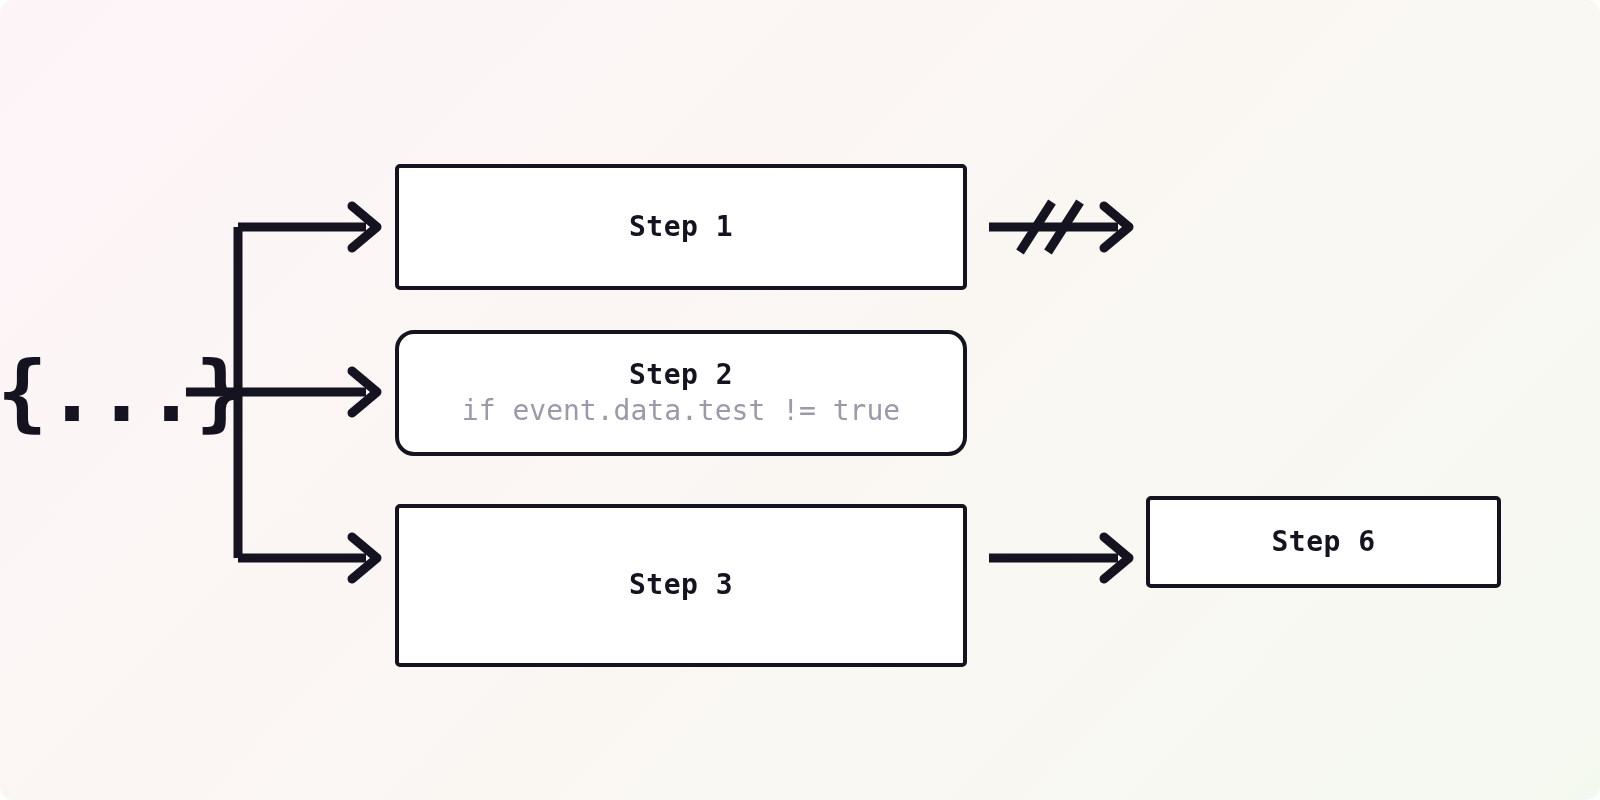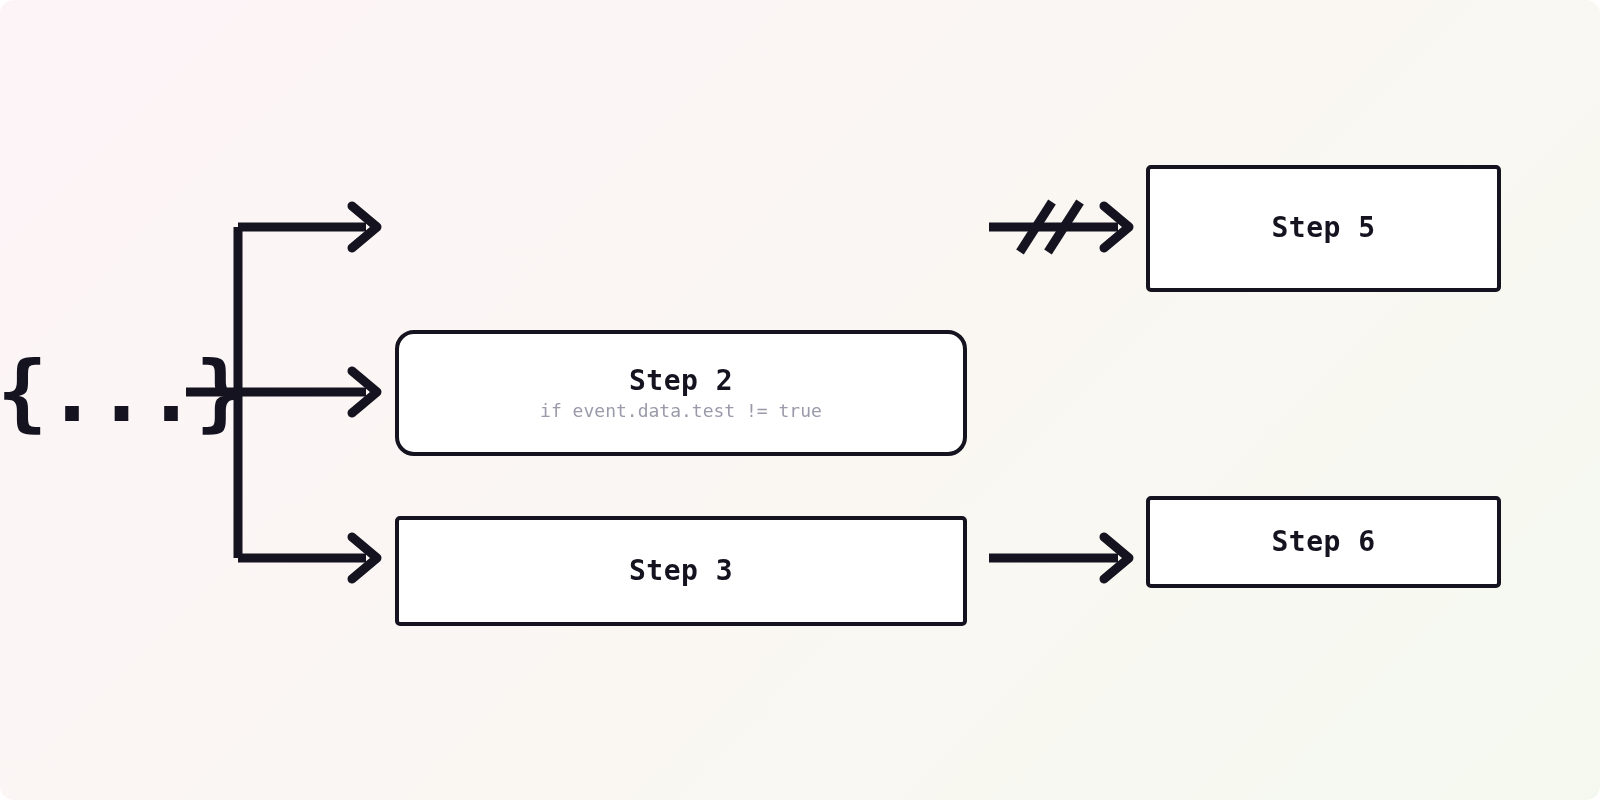--- a/index.html
+++ b/index.html
@@ -58,32 +58,32 @@
     font-family: "DejaVu Sans Mono", monospace;
     font-size: 28px;
     font-weight: 700;
     color: #14131f;
     letter-spacing: 0.5px;
     line-height: 1.15;
     white-space: nowrap;
   }
   .step-sub {
     font-family: "DejaVu Sans Mono", monospace;
-    font-size: 18px;
+    font-size: 28px;
     font-weight: 400;
     color: #9a9aab;
     letter-spacing: 0px;
     line-height: 1.2;
     margin-top: 3px;
     white-space: nowrap;
   }
 
   #box-step1 { left: 395px;  top: 164px; width: 572px; height: 126px; }
   #box-step2 { left: 395px;  top: 330px; width: 572px; height: 126px; border-radius: 19px; }
-  #box-step3 { left: 395px;  top: 516px; width: 572px; height: 110px; }
+  #box-step3 { left: 395px;  top: 504px; width: 572px; height: 163px; }
   #box-step5 { left: 1146px; top: 165px; width: 355px; height: 127px; }
   #box-step6 { left: 1146px; top: 496px; width: 355px; height: 92px; }
 
   
   #connectors {
     position: absolute;
     left: 0;
     top: 0;
     width: 1600px;
     height: 800px;
@@ -145,31 +145,31 @@
     </g>
 
     <g>
       <path class="edge-line" d="M 989 558 L 1118 558"></path>
       <path class="edge-head" d="M 1104 537 L 1129 558 L 1104 579"></path>
     </g>
   </svg>
 
   <div class="source-node">{...}</div>
 
+  <div class="step-box" id="box-step1">
+    <div class="step-title">Step 1</div>
+  </div>
 
   <div class="step-box" id="box-step2">
     <div class="step-title">Step 2</div>
     <div class="step-sub">if event.data.test != true</div>
   </div>
 
   <div class="step-box" id="box-step3">
     <div class="step-title">Step 3</div>
   </div>
 
-  <div class="step-box" id="box-step5">
-    <div class="step-title">Step 5</div>
-  </div>
 
   <div class="step-box" id="box-step6">
     <div class="step-title">Step 6</div>
   </div>
 
 </div>
 
 </body></html>

